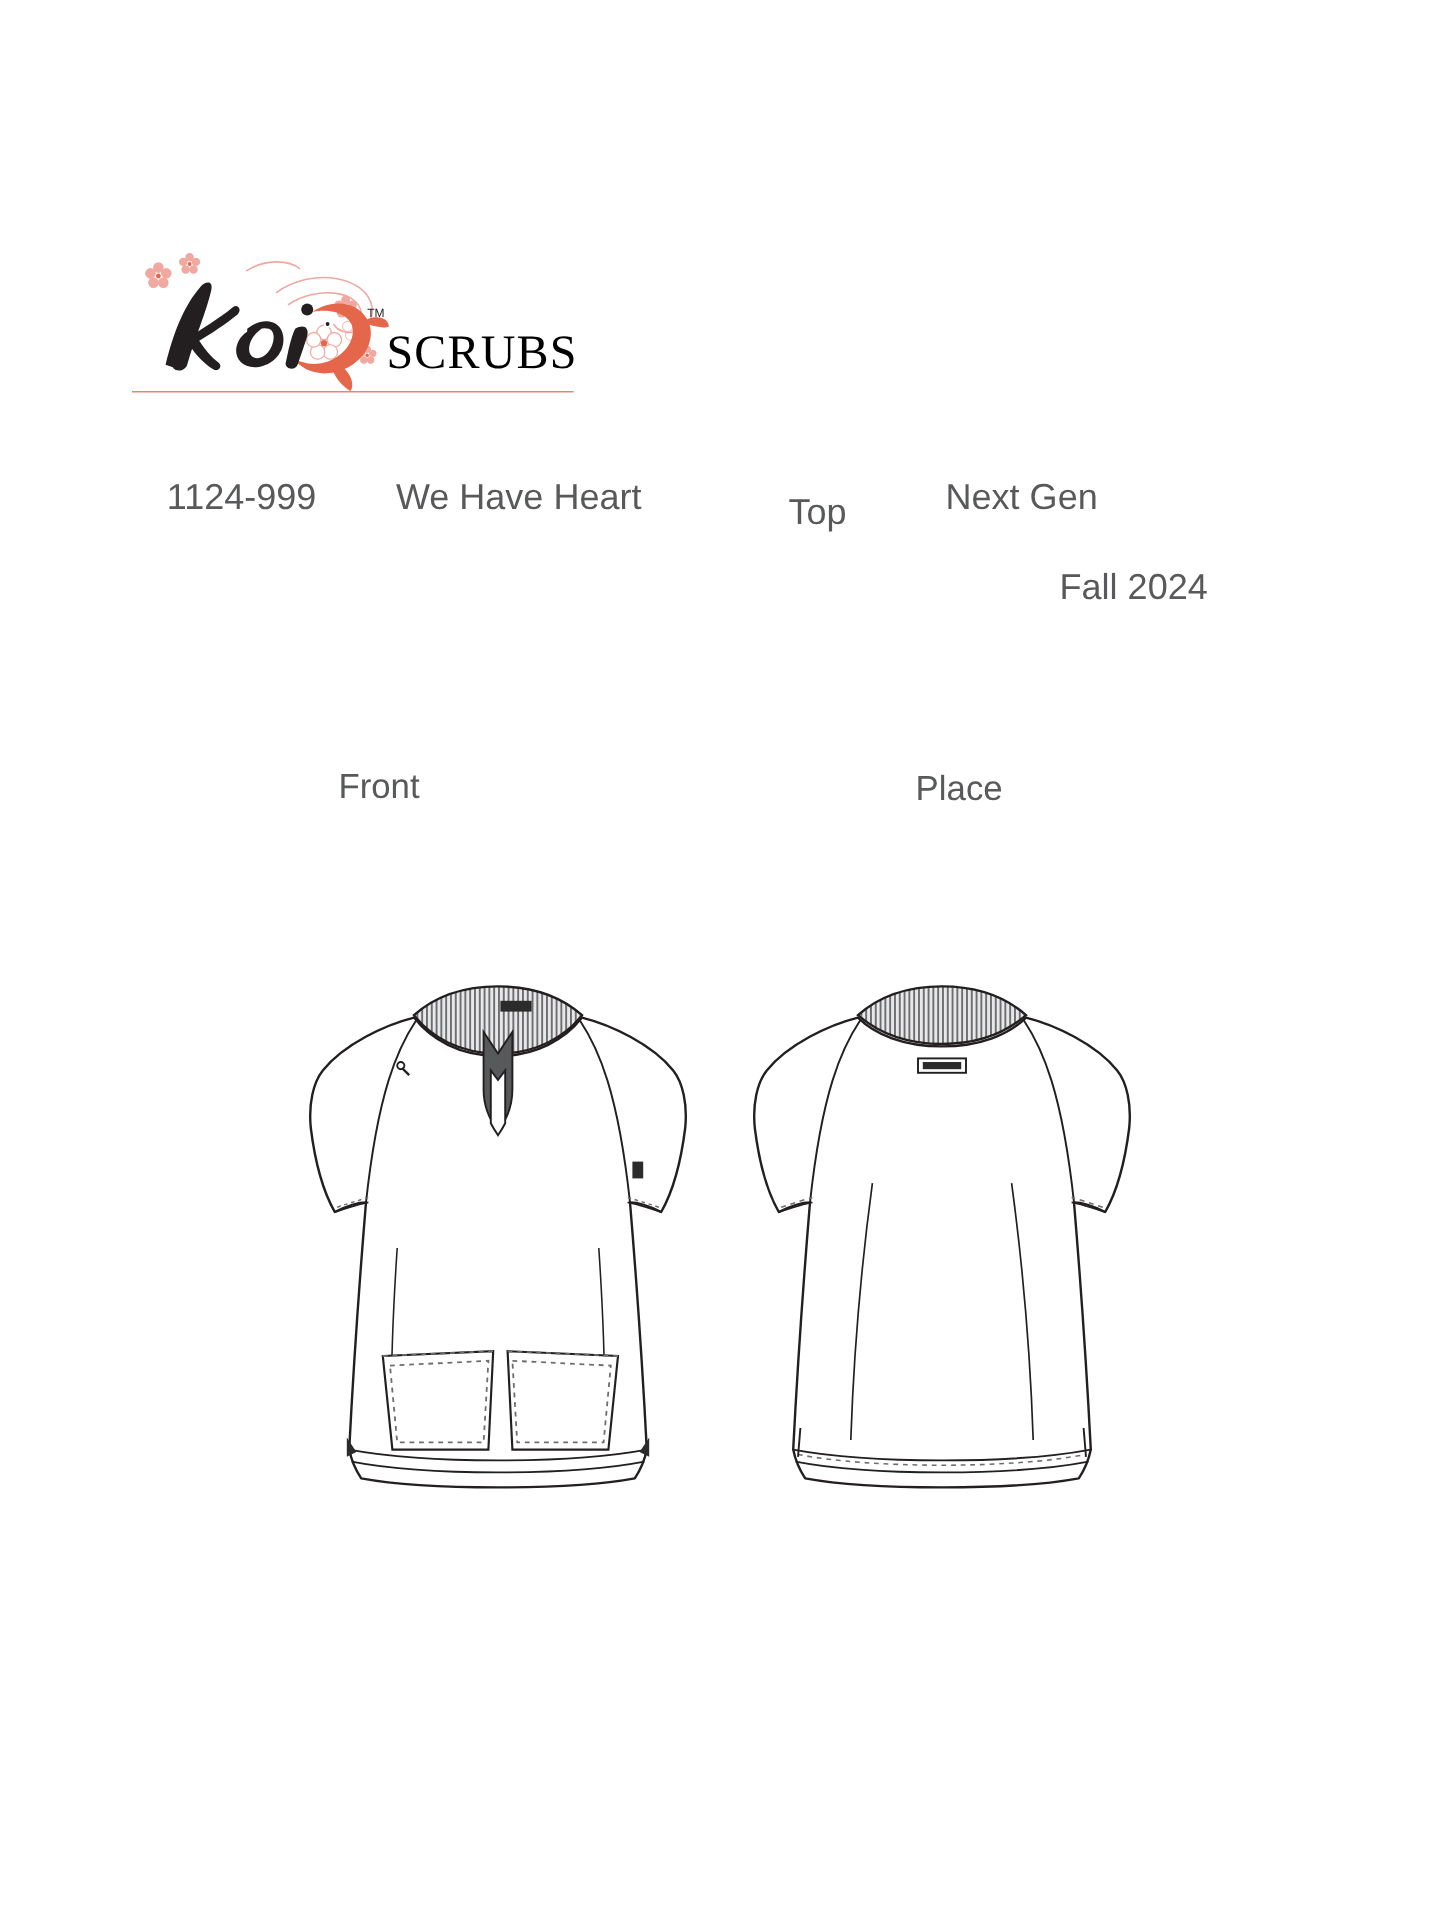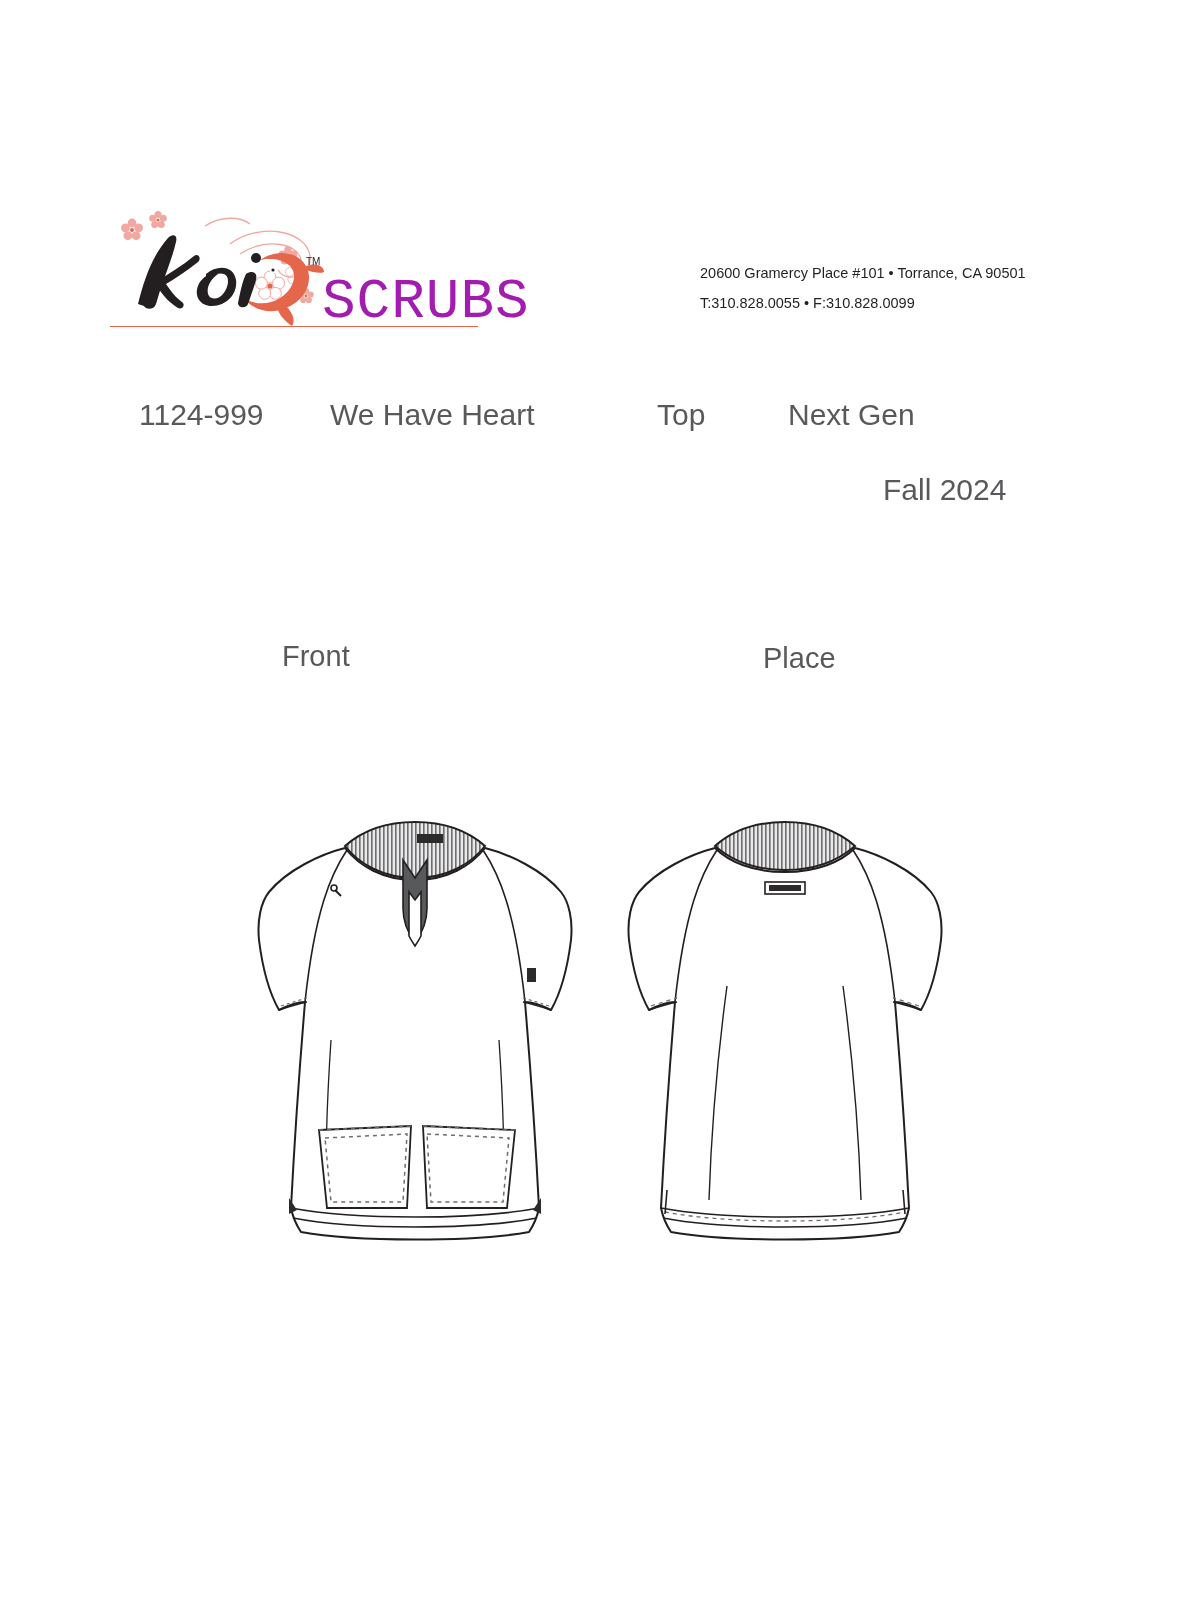--- a/index.html
+++ b/index.html
@@ -42,25 +42,25 @@
   }
   .logo-svg {
     position: absolute;
     left: 0;
     top: 0;
   }
   .logo-scrubs {
     position: absolute;
     left: 212px;
     top: 62px;
-    font-size: 56px;
+    font-size: 40px;
     letter-spacing: 1px;
     font-weight: 400;
-    color: #a21caf;
-    font-family: Liberation Mono, monospace;
+    color: #000000;
+    font-family: Liberation Serif, serif;
   }
   .logo-tm {
     position: absolute;
     left: 196px;
     top: 48px;
     font-size: 10px;
     color: #231f20;
   }
 
   .address {
@@ -79,21 +79,21 @@
     position: absolute;
     top: 398px;
     left: 0;
     width: 1200px;
     height: 60px;
     font-size: 30px;
     color: #58595b;
   }
   .style-number { position: absolute; left: 112px; top: 0; margin-left: 27px; }
   .style-name   { position: absolute; left: 330px; top: 0; }
-  .style-type   { position: absolute; left: 657px; top: 0; text-align: right; }
+  .style-type   { position: absolute; left: 657px; top: 13px; text-align: right; }
   .style-group  { position: absolute; left: 788px; top: 0; }
   .style-season { position: absolute; left: 883px; top: 75px; }
 
   
   .view-label {
     position: absolute;
     font-size: 29px;
     color: #58595b;
   }
   .view-front { left: 258px; top: 640px; margin-left: 24px; }
@@ -190,24 +190,20 @@
         <path d="M96 66 C108 56 124 58 126 72 C128 86 116 98 102 98 C90 98 84 88 88 78 C91 70 100 64 108 66 C102 70 96 78 98 86 C100 92 108 92 113 86 C119 79 120 68 114 66 C108 64 101 68 96 72 Z"></path>
         <path d="M136 66 C142 62 148 64 146 72 C143 82 140 90 138 96 C136 101 128 100 128 95 C130 86 132 74 136 66 Z"></path>
         <circle cx="146" cy="50" r="5"></circle>
       </g>
     </svg>
     <span class="logo-tm">TM</span>
     <span class="logo-scrubs">SCRUBS</span>
     <div class="logo-rule"></div>
   </div>
 
-  <div class="address">
-    <div>20600 Gramercy Place #101 • Torrance, CA 90501</div>
-    <div>T:310.828.0055 • F:310.828.0099</div>
-  </div>
 </div>
 
 <div class="style-row">
   <div class="style-number">1124-999</div>
   <div class="style-name">We Have Heart</div>
   <div class="style-type">Top</div>
   <div class="style-group">Next Gen</div>
   <div class="style-season">Fall 2024</div>
 </div>
 

